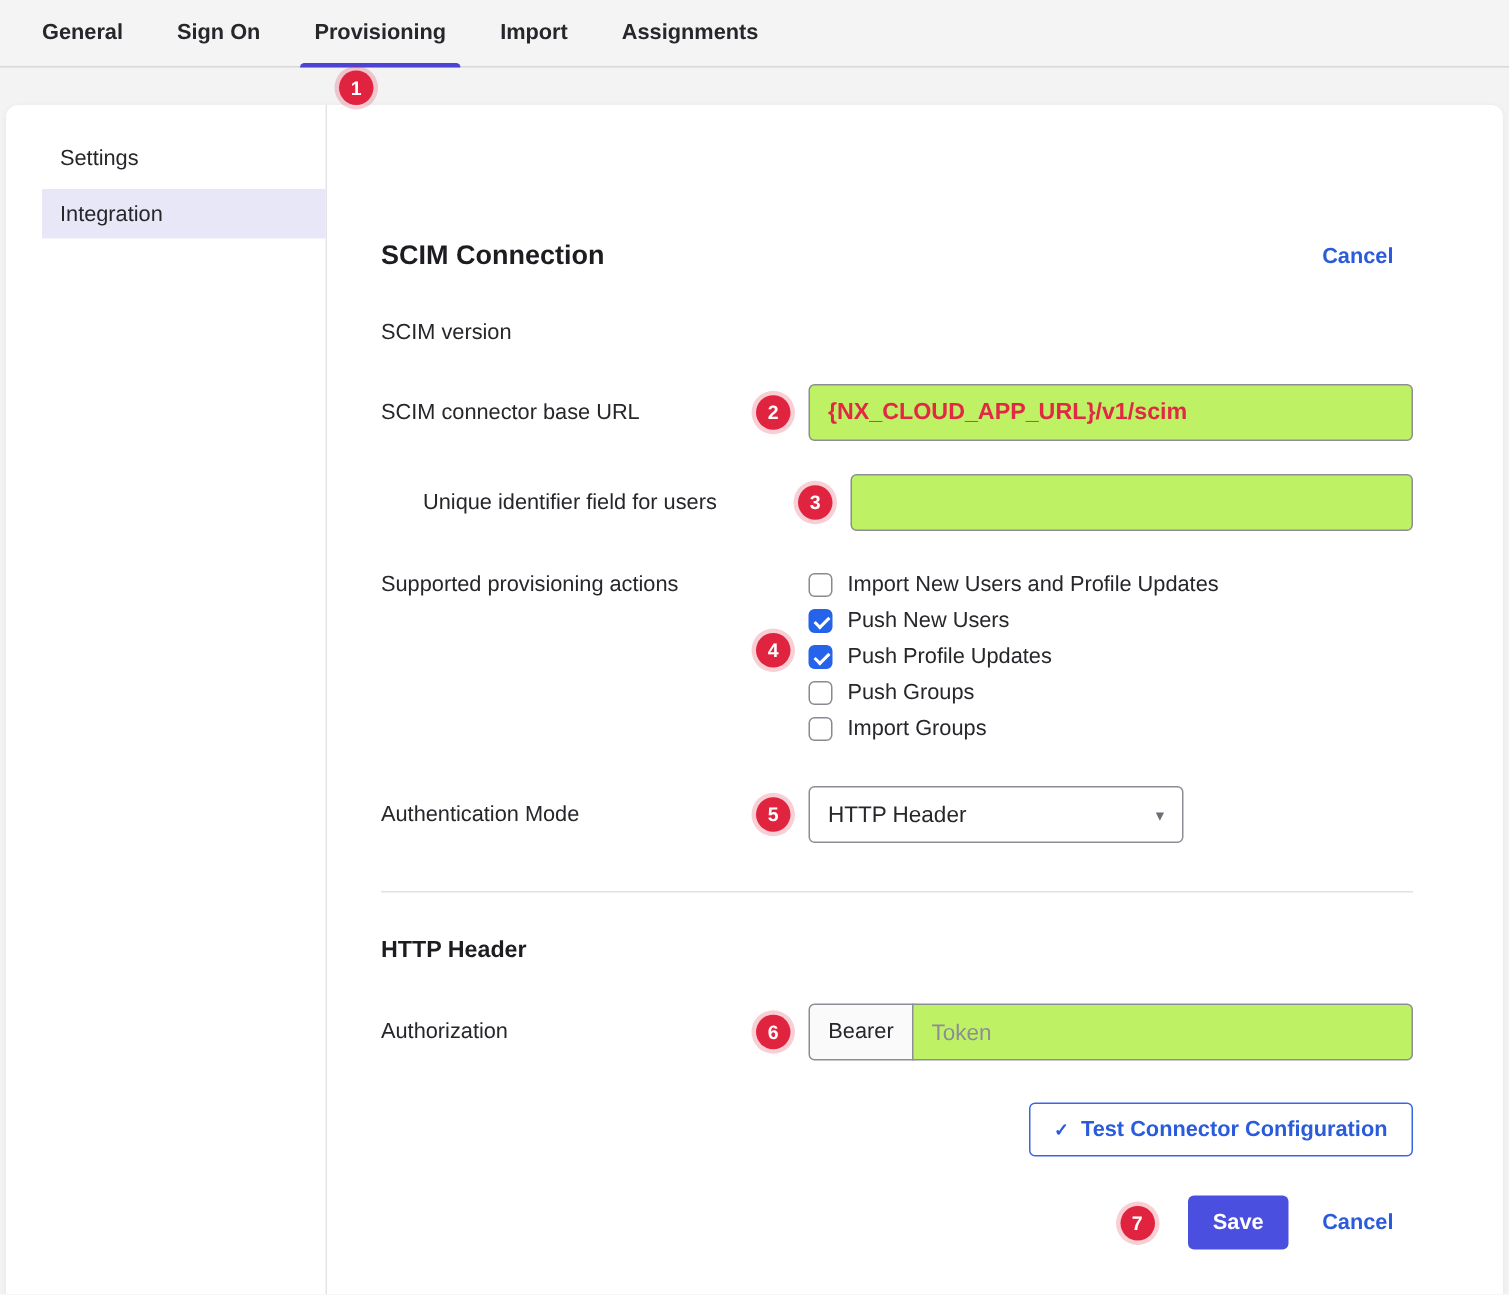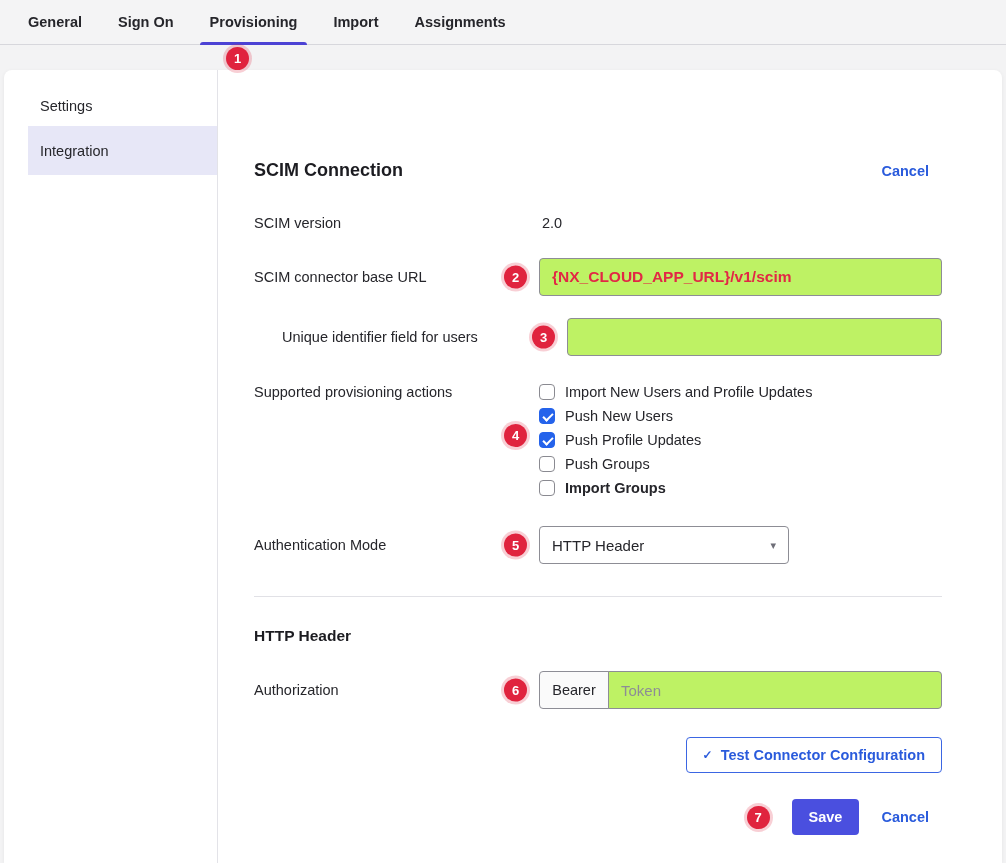--- a/index.html
+++ b/index.html
@@ -81,21 +81,21 @@
     flex-shrink:0;
     border-right:1px solid #e3e3e8;
     padding:28px 0 0 24px;
   }
   .sidebar-heading {
     font-size:14.5px;
     color:#26262b;
     padding:0 12px 12px 12px;
   }
   .sidebar-item {
-    height:49px;
+    height:33px;
     display:flex;
     align-items:center;
     padding:0 12px;
     font-size:14.5px;
     cursor:pointer;
   }
   .sidebar-item.selected { background:#e7e7f7; }
 
   
   .main {
@@ -155,21 +155,21 @@
 
   
   .cb-row {
     display:flex;
     align-items:center;
     gap:10px;
     margin-bottom:8px;
     font-size:14.5px;
     cursor:pointer;
   }
-  .cb-row:last-child { margin-bottom:0;font-weight:bold; }
+  .cb-row:last-child { margin-bottom:0; }
   .cbox {
     width:16px; height:16px;
     border:1.5px solid #8a8a91;
     border-radius:4px;
     background:#fff;
     position:relative;
     flex-shrink:0;
   }
   .cbox.checked { background:#2563eb; border-color:#2563eb; }
   .cbox.checked::after {
@@ -297,23 +297,20 @@
 
   <main class="main">
 
     <div class="header-row">
       <h1 class="page-title">SCIM Connection</h1>
       <a class="link">Cancel</a>
     </div>
 
     <div class="frow row-version">
       <div class="flabel">SCIM version</div>
-      <div class="fcontrol">
-        <span class="static-value">2.0</span>
-      </div>
     </div>
 
     <div class="frow row-baseurl">
       <div class="flabel">SCIM connector base URL</div>
       <div class="fcontrol">
         <div class="badge abs">2</div>
         <input class="tinput red-input" type="text" value="{NX_CLOUD_APP_URL}/v1/scim" style="">
       </div>
     </div>
 

